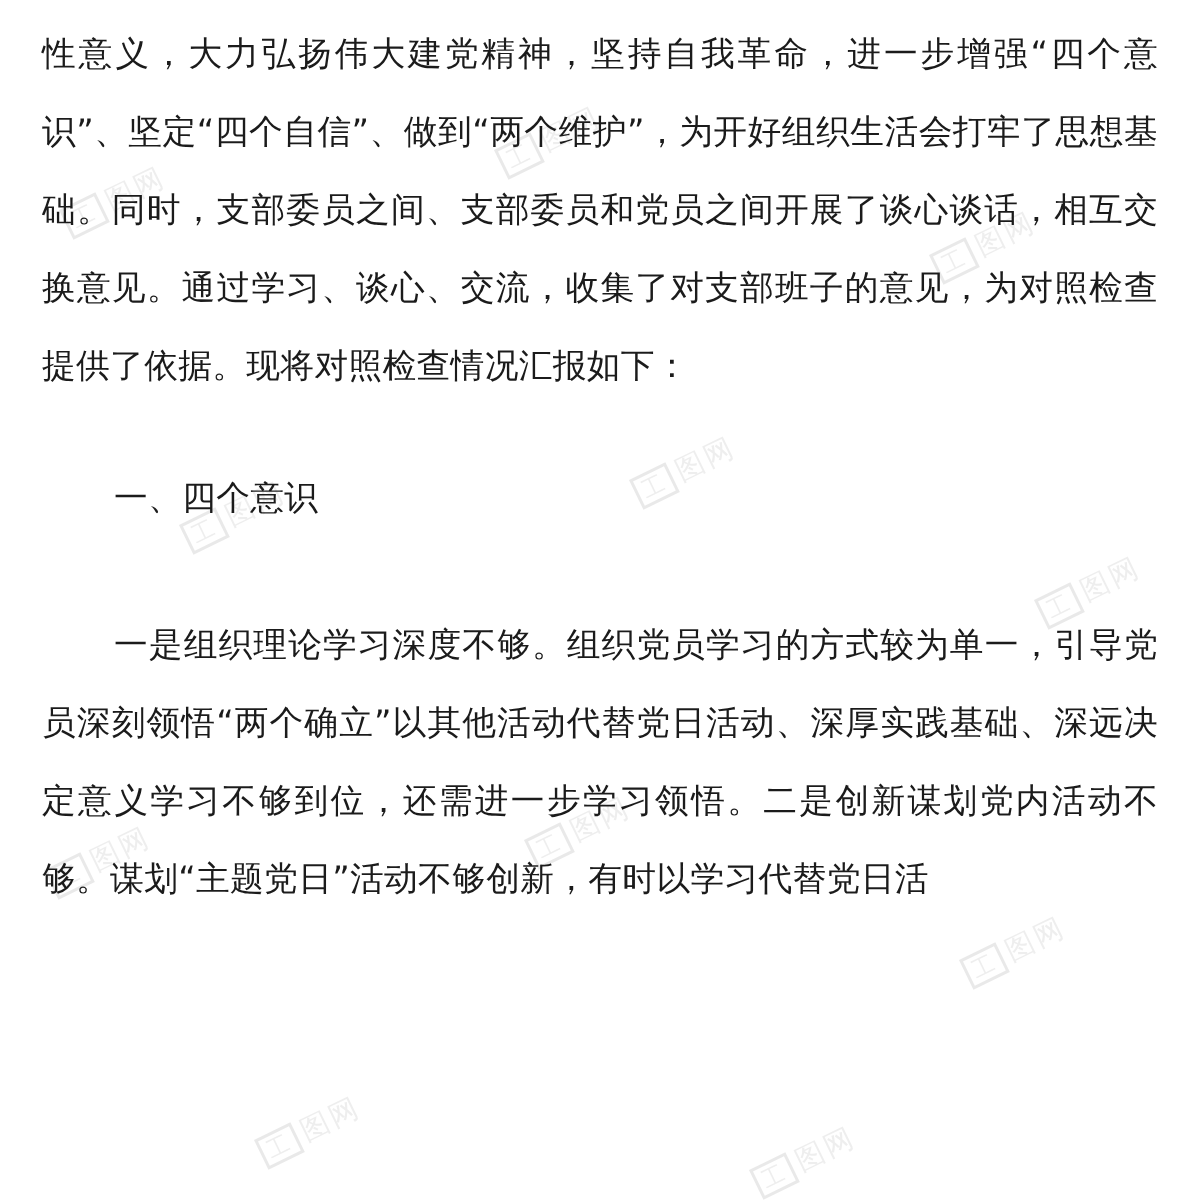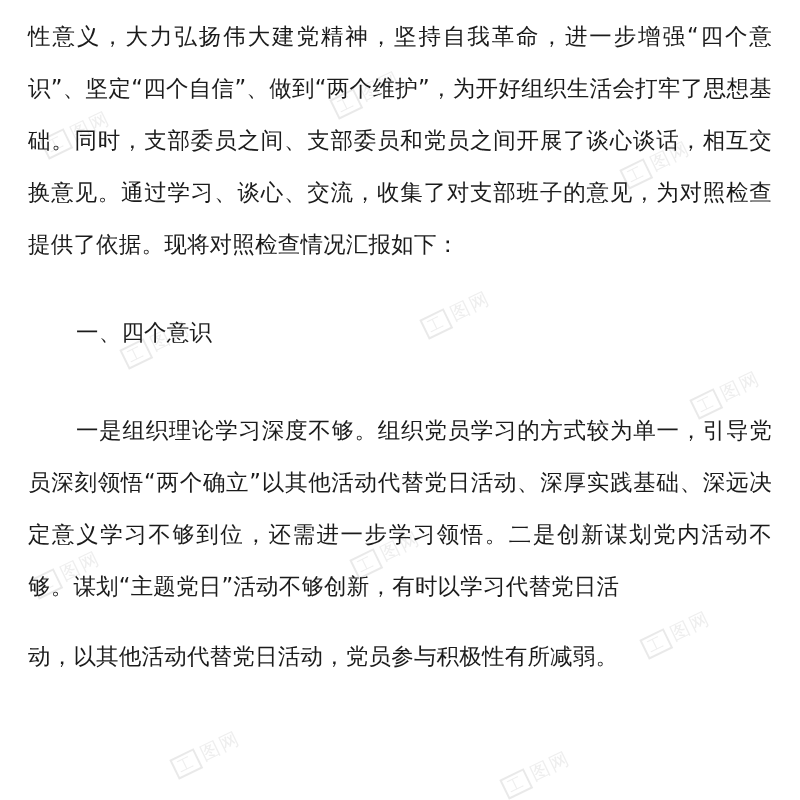--- a/index.html
+++ b/index.html
@@ -111,17 +111,16 @@
 
     <p class="para heading">一、四个意识</p>
 
     <div class="spacer-lg"></div>
 
 
     <p class="para indent">一是组织理论学习深度不够。组织党员学习的方式较为单一，引导党员深刻领悟“两个确立”以其他活动代替党日活动、深厚实践基础、深远决定意义学习不够到位，还需进一步学习领悟。二是创新谋划党内活动不够。谋划“主题党日”活动不够创新，有时以学习代替党日活</p>
 
     <div class="spacer-sm"></div>
 
-    <p class="para">动，以其他活动代替党日活动，党员参与积极性有所减弱。</p>
 
 
   </div>
 </div>
 
 </body></html>

